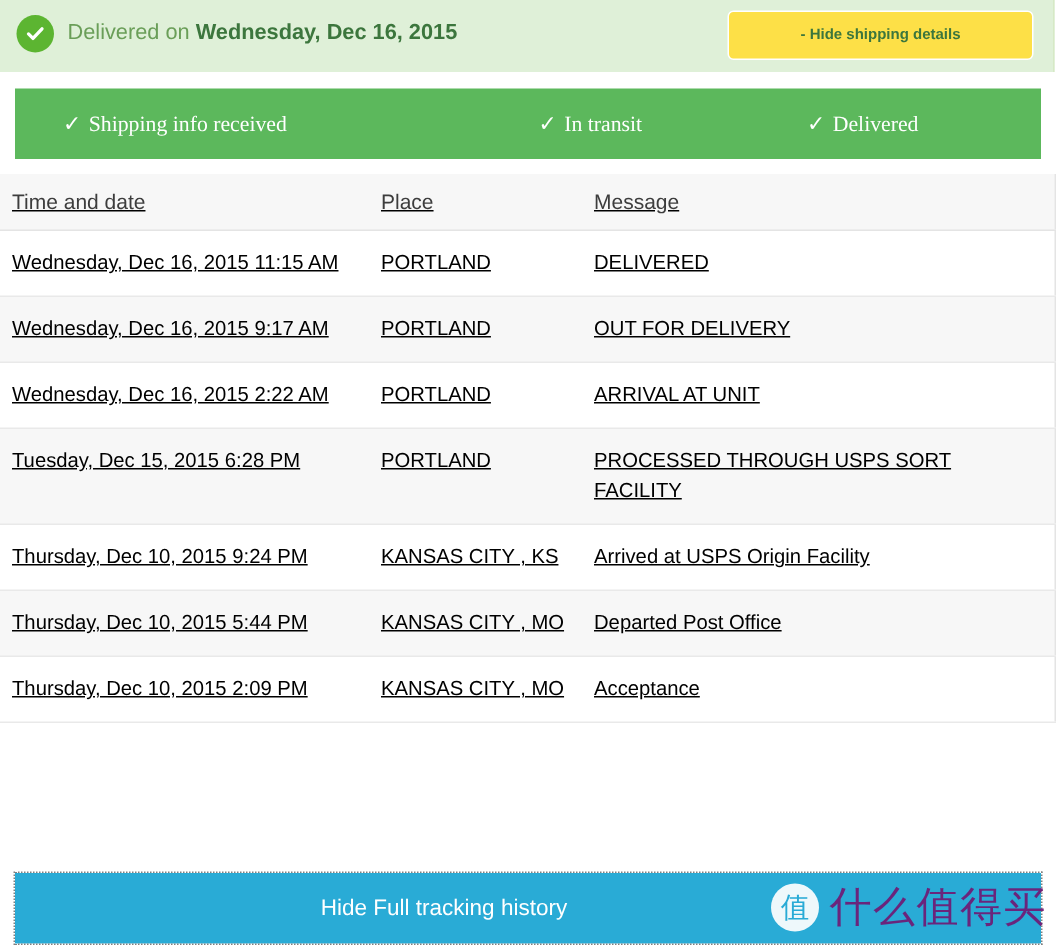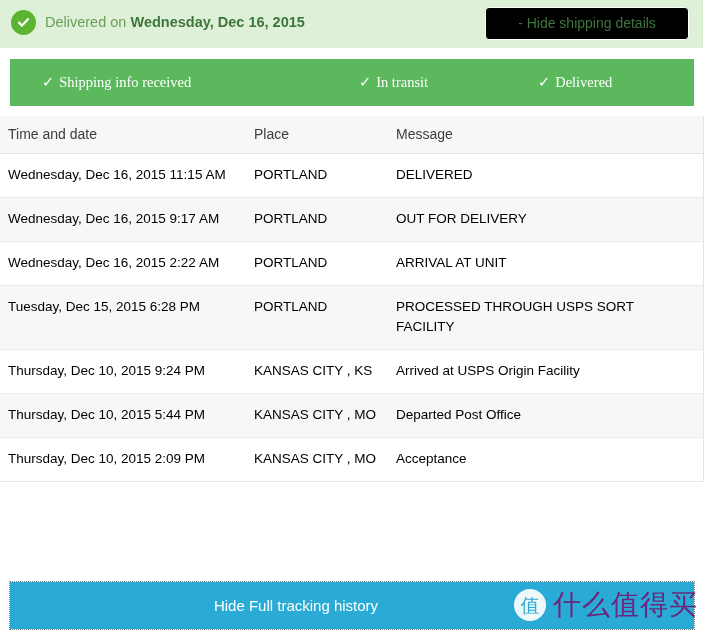--- a/index.html
+++ b/index.html
@@ -54,26 +54,26 @@
   .delivered-date {
     font-weight: bold;
     color: #3c763d;
   }
   .hide-details-btn {
     position: absolute;
     right: 13px;
     top: 7px;
     width: 204px;
     height: 33px;
-    background: #000000;
+    background: #fde047;
     border: 1px solid #ffffff;
     border-radius: 4px;
     color: #3c763d;
-    font-weight: normal;
-    font-size: 14px;
+    font-weight: bold;
+    font-size: 10px;
     font-family: "Liberation Sans", sans-serif;
     cursor: pointer;
     padding: 0;
     line-height: 31px;
     text-align: center;
   }
 
   
   .progress-bar {
     position: absolute;
@@ -101,20 +101,21 @@
 
   
   .tracking-table {
     position: absolute;
     left: 0;
     top: 116px;
     width: 703px;
     border-collapse: collapse;
     table-layout: fixed;
     border-right: 1px solid #e4e4e4;
+    text-decoration: underline;
   }
   .tracking-table col.c-time { width: 246px; }
   .tracking-table col.c-place { width: 142px; }
   .tracking-table col.c-msg { width: 315px; }
 
   .tracking-table thead th {
     background: #f7f7f7;
     font-weight: normal;
     font-size: 14px;
     color: #3d3d3d;

